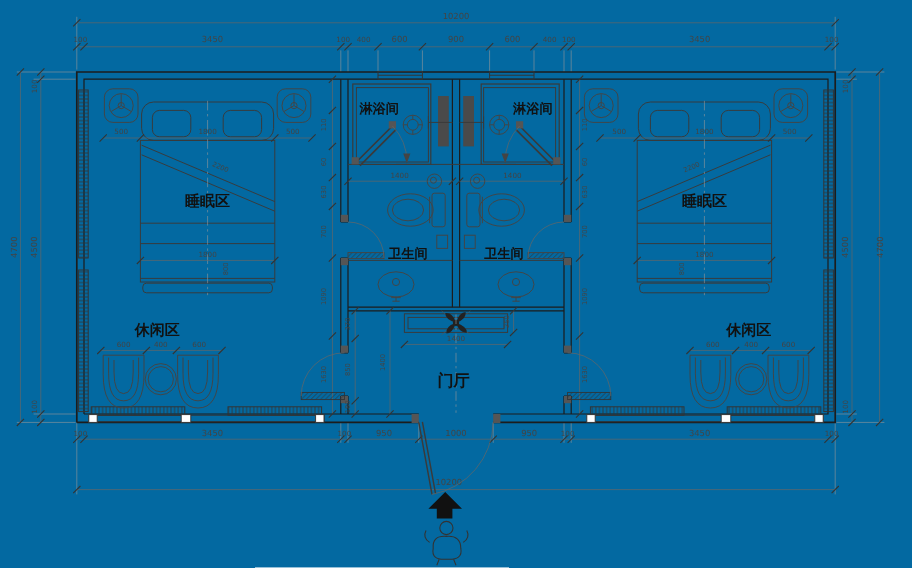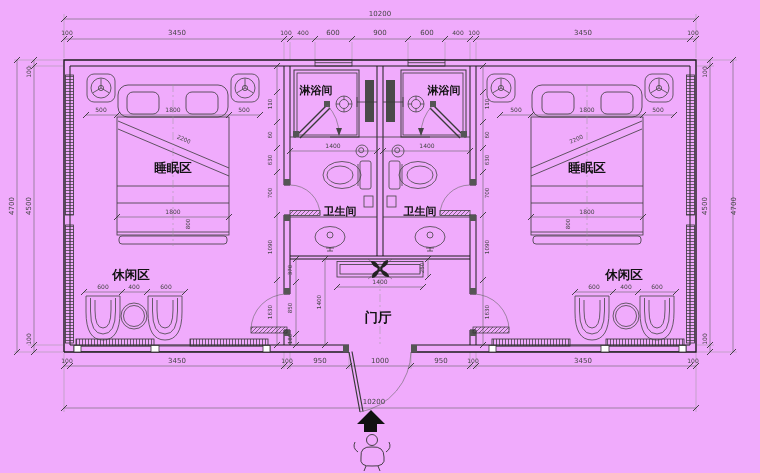--- a/index.html
+++ b/index.html
@@ -1,16 +1,16 @@
 <!DOCTYPE html>
 <html><head>
 <meta charset="utf-8">
 <style>
   html,body{margin:0;padding:0;background:#fff;}
-  .canvas{position:relative;width:760px;height:473px;background:#f0abfc;overflow:hidden;
+  .canvas{position:relative;width:760px;height:473px;background:#0369a1;overflow:hidden;
           font-family:"DejaVu Sans",sans-serif;}
   svg{display:block;}
   text{font-family:"DejaVu Sans",sans-serif;fill:#444;}
   .dim{font-size:7px;}
   .dims{font-size:6px;}
   .dimxs{font-size:5.6px;}
   .cjk{fill:#111;font-weight:600;}
   .cjk11{font-size:11px;}
   .cjk12{font-size:12.5px;}
   .cjk13{font-size:13.5px;}

